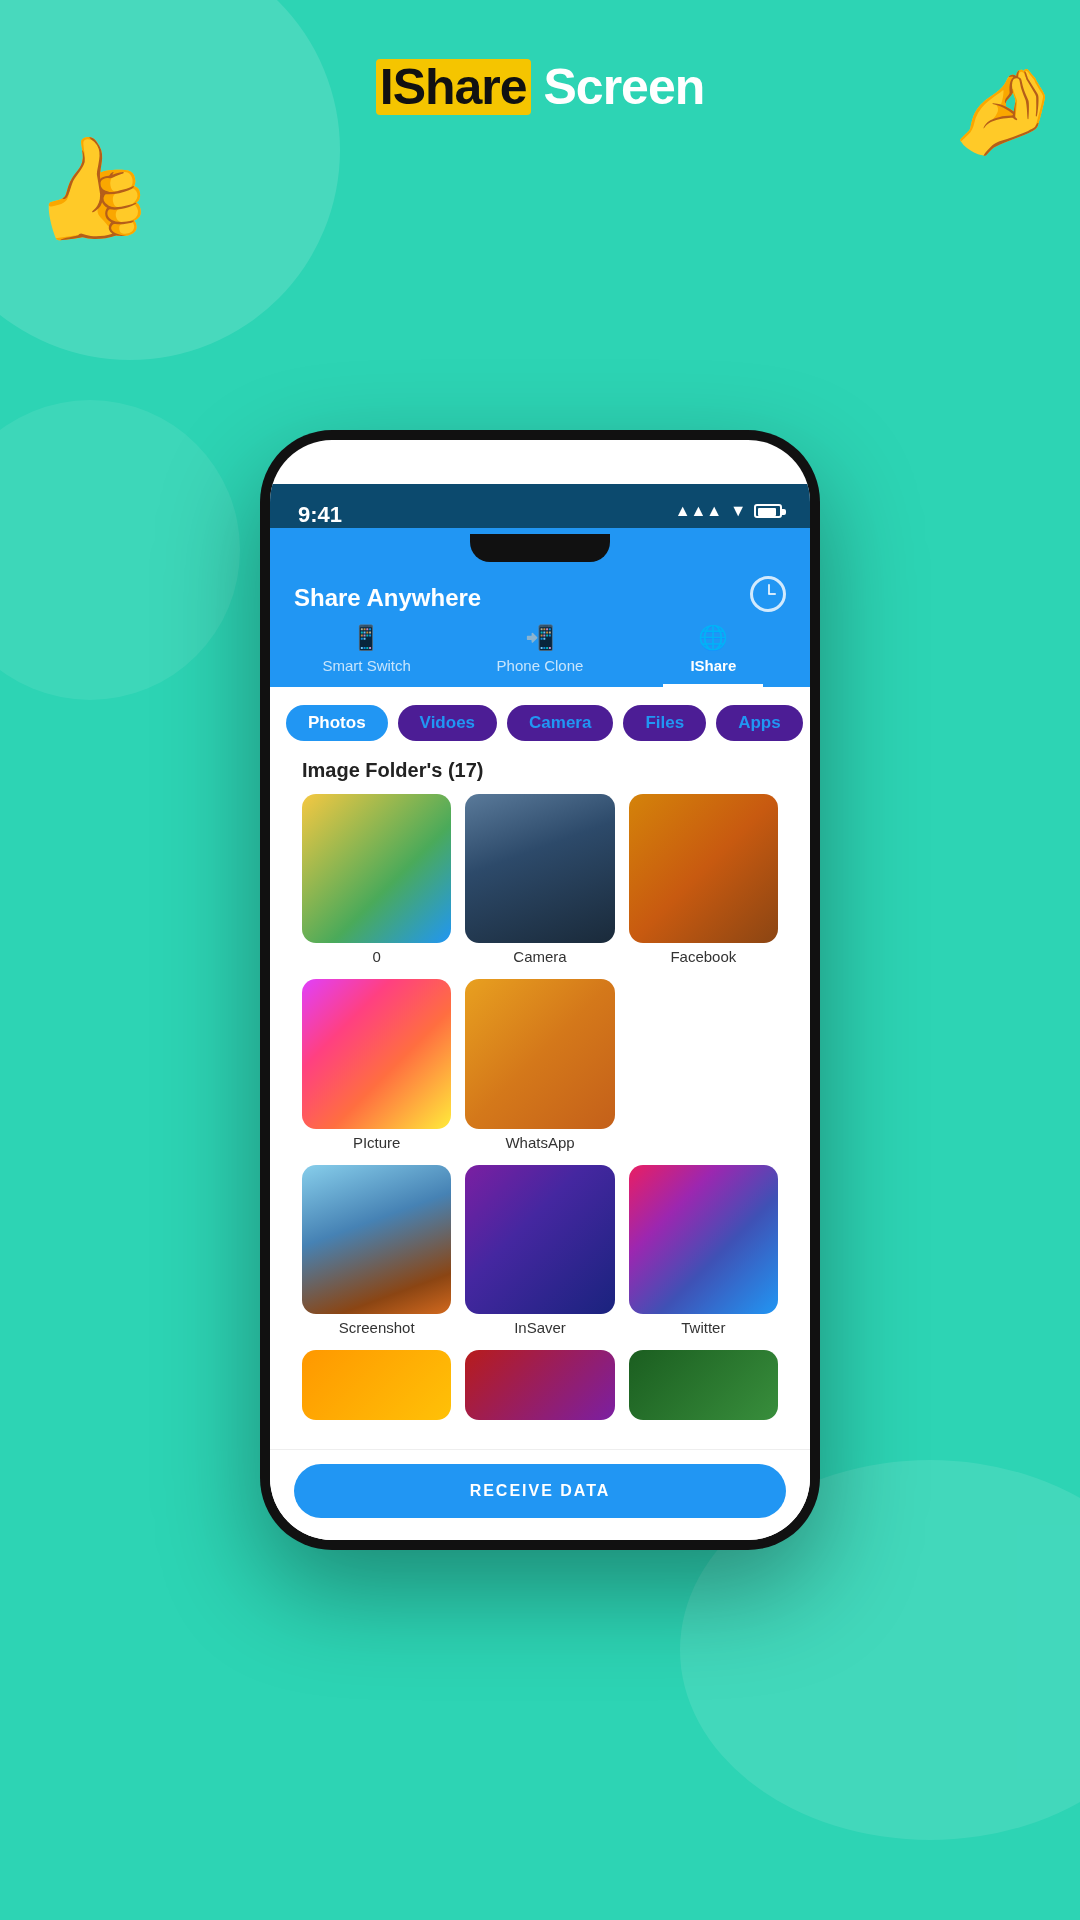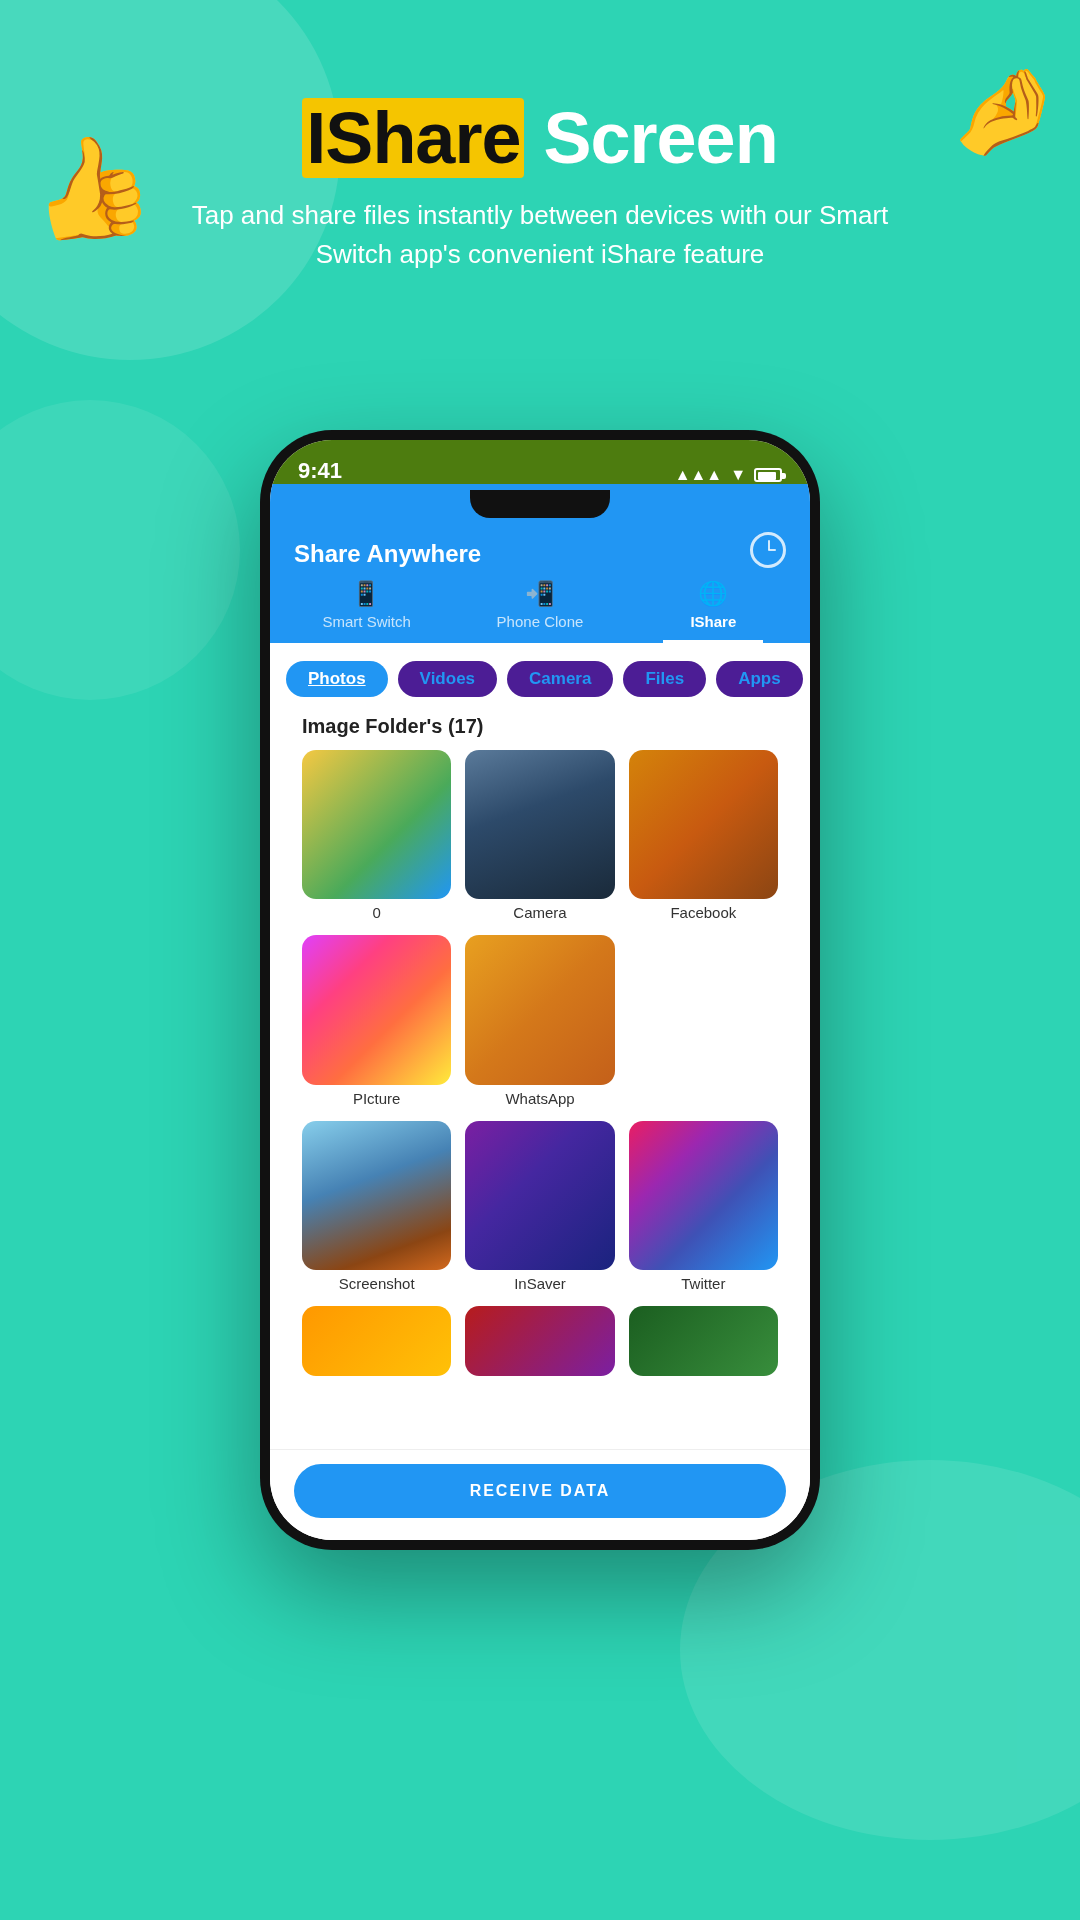--- a/index.html
+++ b/index.html
@@ -57,26 +57,25 @@
     
     .header-section {
       position: absolute;
       top: 60px;
       left: 50%;
       transform: translateX(-50%);
       width: 700px;
       text-align: center;
     }
     .app-title {
-      font-size: 72px;
+      font-size: 50px;
       font-weight: 900;
       color: #111;
       letter-spacing: -1px;
       line-height: 1.1;
-      margin-top: 39px;
     }
     .app-title .white-part {
       color: #ffffff;
     }
     .subtitle {
       margin-top: 18px;
       font-size: 26px;
       color: #ffffff;
       line-height: 1.5;
       font-weight: 400;
@@ -106,25 +105,26 @@
       height: 100%;
       background: #fff;
       border-radius: 62px;
       overflow: hidden;
       display: flex;
       flex-direction: column;
     }
 
     
     .status-bar {
-      background: #4d7c0f;
+      background: #0c4a6e;
       padding: 18px 28px 0 28px;
       display: flex;
       justify-content: space-between;
-      align-items: flex-end;
+      align-items: flex-start;
+      margin-top: 44px;
     }
     .status-time {
       font-size: 22px;
       font-weight: 700;
       color: #fff;
     }
     .status-icons {
       display: flex;
       gap: 8px;
       align-items: center;
@@ -256,21 +256,20 @@
       padding: 8px 22px;
       border-radius: 24px;
       font-size: 17px;
       font-weight: 600;
       cursor: pointer;
       white-space: nowrap;
     }
     .chip.active {
       background: #2196F3;
       color: #fff;
-      text-decoration: underline;
     }
     .chip.inactive {
       background: #4c1d95;
       color: #2196F3;
     }
 
     
     .folder-section {
       flex: 1;
       background: #fff;
@@ -360,21 +359,20 @@
 <body>
 
 <div class="bg-blob-tl"></div>
 <div class="bg-blob-br"></div>
 <div class="bg-blob-mid"></div>
 
 <div class="header-section">
   <div class="app-title">
     <span style="background:#f5c500;padding:0 4px;border-radius:4px;">IShare</span><span class="white-part"> Screen</span>
   </div>
-  <div class="subtitle">Tap and share files instantly between devices with our Smart Switch app's convenient iShare feature</div>
 </div>
 
 <div class="hand-left">👍</div>
 <div class="hand-right">🤌</div>
 
 <div class="phone-outer">
   <div class="phone-inner">
 
     <div class="status-bar">
       <span class="status-time">9:41</span>

